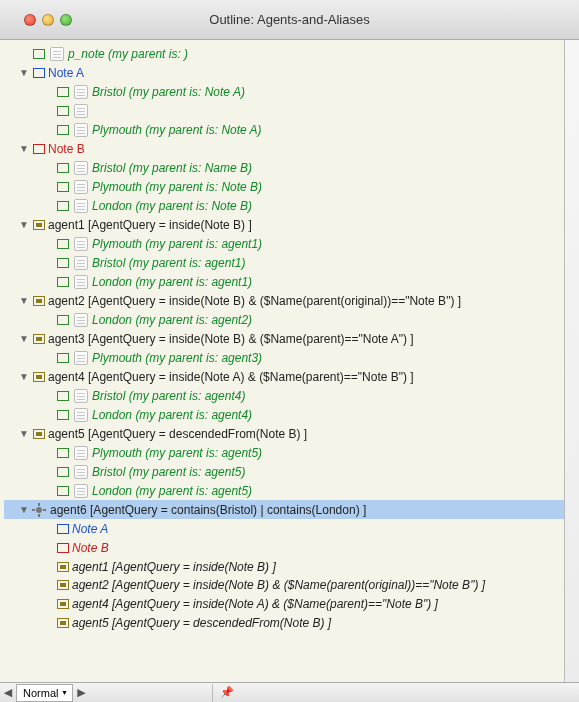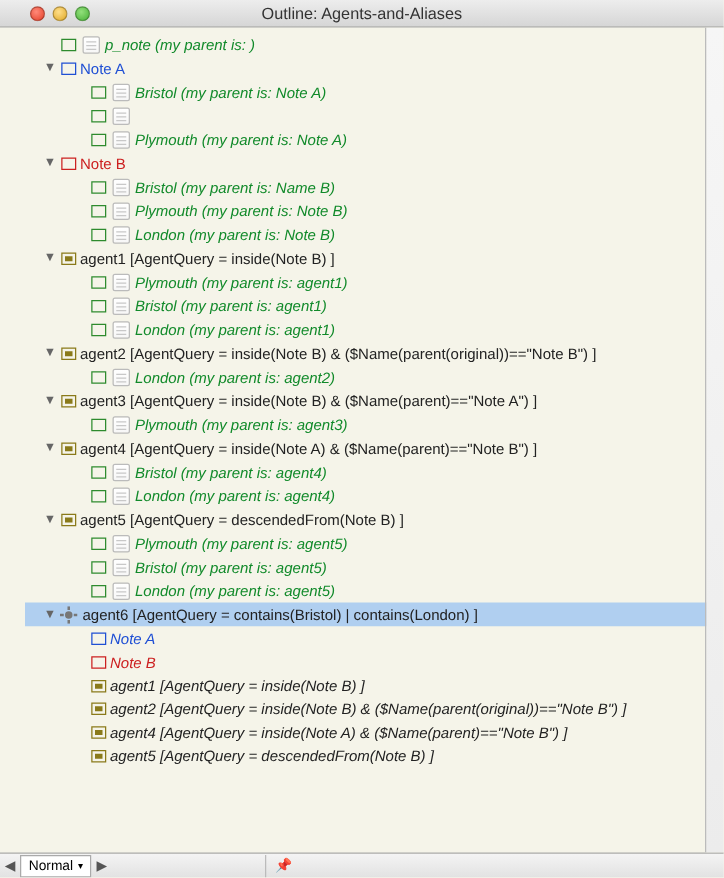--- a/index.html
+++ b/index.html
@@ -8,21 +8,21 @@
     font-family: "Lucida Grande", Helvetica, Arial, sans-serif;
     font-size: 12px;
     background: #f5f4e9;
     width: 579px;
     height: 702px;
     overflow: hidden;
     display: flex;
     flex-direction: column;
   }
   .titlebar {
-    height: 22px;
+    height: 40px;
     background: linear-gradient(#ededed, #d6d6d6);
     border-bottom: 1px solid #aaa;
     display: flex;
     align-items: center;
     padding-left: 24px;
     position: relative;
   }
   .traffic {
     display: flex;
     gap: 6px;
@@ -40,21 +40,20 @@
     text-align: center;
     font-size: 13px;
     color: #333;
     pointer-events: none;
   }
   .content {
     flex: 1;
     overflow: auto;
     padding: 4px 10px 4px 4px;
     position: relative;
-    margin-left: 16px;
   }
   .row {
     display: flex;
     align-items: center;
     height: 19px;
     padding-left: 4px;
     white-space: nowrap;
   }
   .row.selected {
     background: #b0cff0;

